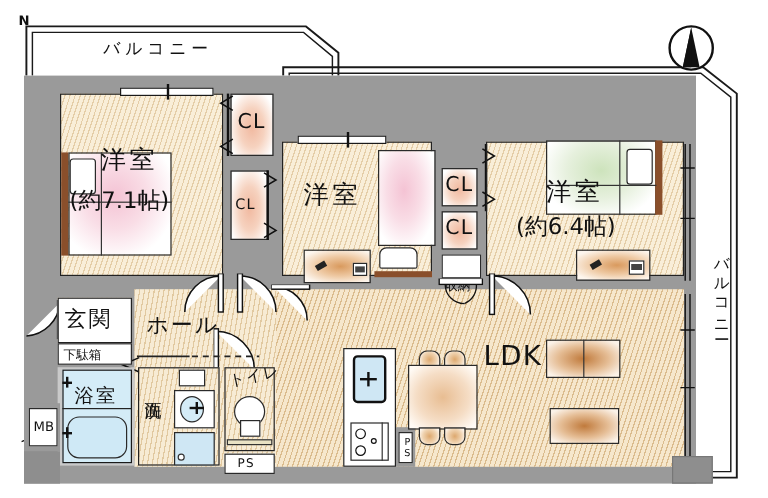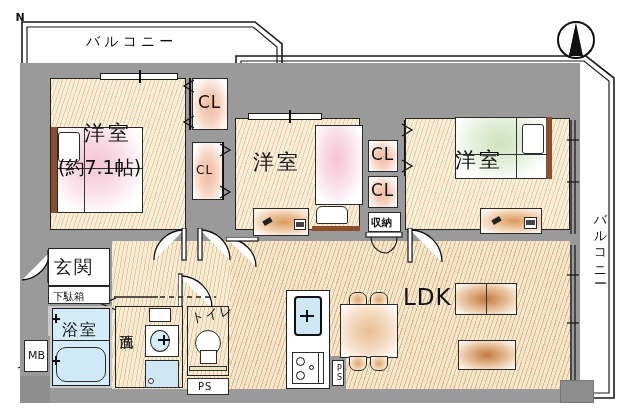--- a/index.html
+++ b/index.html
@@ -158,41 +158,42 @@
 
   <div class="abs white ol-thin" style="left:316px;top:206px;width:32px;height:18px;border-radius:6px 6px 2px 2px;"></div>
   <div class="abs woodedge" style="left:312px;top:226px;width:48px;height:5px;"></div>
   <div class="lbl rm-name" style="left:253px;top:152px;">洋室</div>
 
   <div class="abs closet ol-thin" style="left:368px;top:140px;width:30px;height:32px;"></div>
   <div class="lbl cl-txt" style="left:371px;top:146px;">CL</div>
   <div class="abs closet ol-thin" style="left:368px;top:176px;width:30px;height:32px;"></div>
   <div class="lbl cl-txt" style="left:371px;top:182px;">CL</div>
   <div class="abs white ol-thin" style="left:368px;top:212px;width:33px;height:20px;"></div>
-  <div class="lbl tiny-jp" style="left:371px;top:217px;font-weight:bold;">収納</div>
+  <div class="lbl tiny-jp" style="left:371px;top:234px;">収納</div>
 
   <svg class="abs" style="left:400px;top:118px;width:14px;height:60px;">
     <polyline points="2,6 12,12 2,18" fill="none" stroke="#111" stroke-width="1.3"></polyline>
     <polyline points="2,42 12,48 2,54" fill="none" stroke="#111" stroke-width="1.3"></polyline>
   </svg>
   <div class="abs" style="left:404px;top:120px;width:2px;height:56px;background:#111;"></div>
 
   <div class="abs" style="left:405px;top:118px;width:165px;height:112px;border:1.6px solid #222;"></div>
 
   <div class="abs bed-green ol-thin" style="left:455px;top:117px;width:92px;height:62px;"></div>
   <div class="abs white ol-thin" style="left:522px;top:124px;width:22px;height:30px;border-radius:3px;"></div>
   <div class="abs woodedge" style="left:546px;top:117px;width:6px;height:62px;"></div>
   <div class="abs" style="left:455px;top:154px;width:92px;height:1.2px;background:#333;"></div>
   <div class="abs" style="left:516px;top:117px;width:1.2px;height:62px;background:#333;"></div>
 
   <div class="abs desk-tan ol-thin" style="left:480px;top:208px;width:62px;height:26px;"></div>
   <div class="abs" style="left:492px;top:218px;width:9px;height:5px;background:#222;transform:rotate(-30deg);"></div>
   <div class="abs white ol-thin" style="left:524px;top:217px;width:13px;height:12px;"></div>
   <div class="abs" style="left:526px;top:220px;width:9px;height:5px;background:#444;"></div>
   <div class="lbl rm-name" style="left:455px;top:150px;">洋室</div>
+  <div class="lbl rm-size" style="left:430px;top:180px;">(約6.4帖)</div>
 
   <svg class="abs" style="left:152px;top:228px;width:40px;height:34px;">
     <path d="M2,32 A30,30 0 0 1 32,2" fill="#fff" stroke="#111" stroke-width="1.3"></path>
     <rect x="30" y="0" width="4" height="32" fill="#fff" stroke="#111" stroke-width="1.2"></rect>
   </svg>
 
   <svg class="abs" style="left:192px;top:228px;width:40px;height:34px;">
     <path d="M38,32 A30,30 0 0 0 8,2" fill="#fff" stroke="#111" stroke-width="1.3"></path>
     <rect x="6" y="0" width="4" height="32" fill="#fff" stroke="#111" stroke-width="1.2"></rect>
   </svg>
@@ -230,20 +231,21 @@
   <svg class="abs" style="left:10px;top:340px;width:28px;height:34px;">
     <path d="M26,2 A26,26 0 0 1 8,28" fill="#fff" stroke="#111" stroke-width="1.2"></path>
     <rect x="24" y="0" width="4" height="30" fill="#fff" stroke="#111" stroke-width="1.1"></rect>
   </svg>
 
   <div class="abs white" style="left:48px;top:248px;width:62px;height:38px;border:1.4px solid #222;"></div>
   <div class="lbl small-jp" style="left:54px;top:258px;font-size:18px;letter-spacing:2px;">玄関</div>
   <div class="abs white ol-thin" style="left:48px;top:286px;width:62px;height:18px;"></div>
   <div class="lbl tiny-jp" style="left:53px;top:291px;">下駄箱</div>
 
+  <div class="lbl small-jp" style="left:122px;top:263px;font-size:18px;letter-spacing:2px;">ホール</div>
 
   <svg class="abs" style="left:114px;top:294px;width:104px;height:6px;">
     <line x1="0" y1="3" x2="44" y2="3" stroke="#222" stroke-width="1.3"></line>
     <line x1="46" y1="3" x2="102" y2="3" stroke="#222" stroke-width="1.3" stroke-dasharray="5,4"></line>
   </svg>
 
   <div class="abs" style="left:48px;top:306px;width:64px;height:82px;background:#c9c9c9;"></div>
   <div class="abs tub" style="left:52px;top:308px;width:58px;height:78px;border:1.5px solid #1a1a1a;"></div>
   <div class="abs ol-thin" style="left:56px;top:347px;width:50px;height:35px;border-radius:10px;background:#cfe9f6;"></div>
   <div class="abs" style="left:52px;top:318px;width:8px;height:2px;background:#111;"></div>

